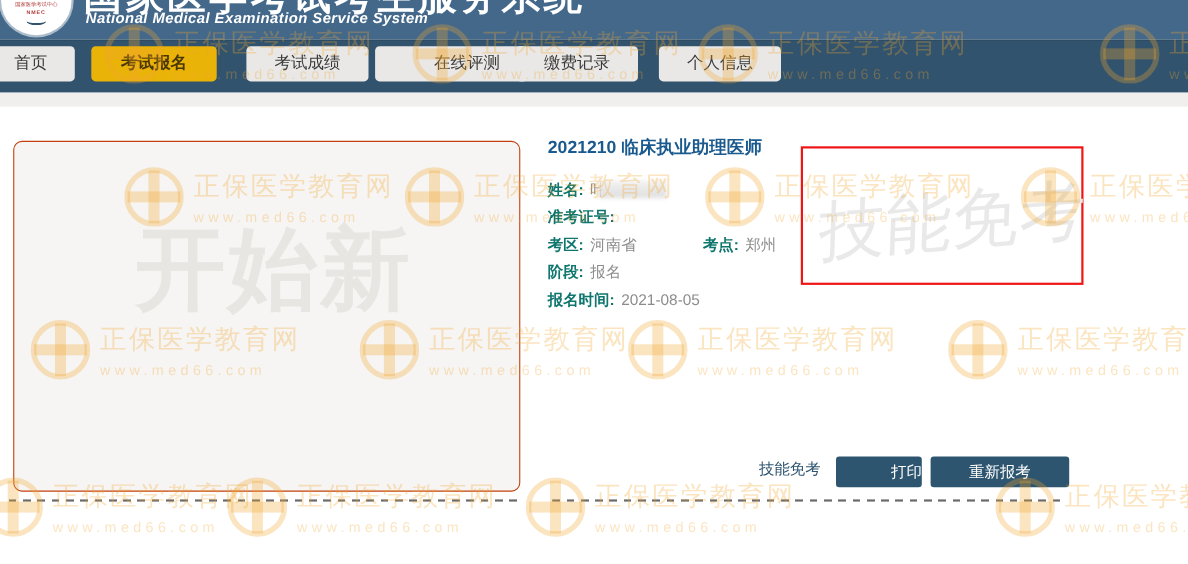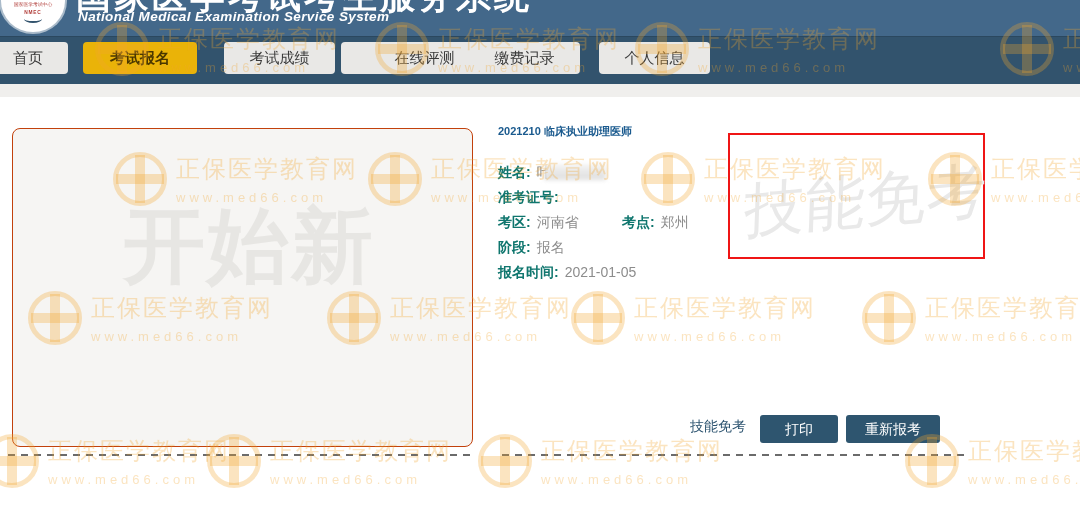--- a/index.html
+++ b/index.html
@@ -32,40 +32,40 @@
        background:#e9e8e6;color:#3a3a3a;font-size:15px;cursor:pointer;}
   .tab.active{background:#eab308;color:#4a3700;font-weight:bold;}
 
   
   .panel{position:absolute;left:12px;top:128px;width:461px;height:319px;background:#f6f5f3;
          border:1px solid #c2410c;border-radius:8px;box-sizing:border-box;}
   .panel-big{position:absolute;left:110px;top:72px;font-size:82px;line-height:90px;color:#e7e6e3;
              font-weight:bold;letter-spacing:2px;white-space:nowrap;}
 
   
-  .exam-title{position:absolute;left:498px;top:124px;font-size:11px;font-weight:bold;color:#1a5a8e;white-space:nowrap;}
+  .exam-title{position:absolute;left:498px;top:124px;font-size:16px;font-weight:bold;color:#1a5a8e;white-space:nowrap;}
   .info{position:absolute;left:498px;top:160px;font-size:14px;line-height:25px;color:#8c8c8c;}
   .info .row{position:relative;white-space:nowrap;}
   .lbl{font-weight:bold;color:#0f766e;margin-right:6px;}
-  .sub-pair{position:absolute;left:124px;top:0;}
+  .sub-pair{position:absolute;left:141px;top:0;}
   .blur-patch{display:inline-block;width:62px;height:16px;background:linear-gradient(#f4f4f4,#dedede);
               filter:blur(2px);vertical-align:-3px;margin-left:-7px;}
 
   
   .stamp-box{position:absolute;left:728px;top:133px;width:253px;height:122px;border:2px solid #ef1515;
              background:transparent;}
   .stamp-text{position:absolute;left:14px;top:26px;font-size:60px;color:#e9e9e9;letter-spacing:1px;
               white-space:nowrap;transform:rotate(-5deg) skewX(-7deg);transform-origin:center;}
 
   
   .download-link{position:absolute;left:690px;top:418px;font-size:14px;color:#2d5470;font-weight:500;cursor:pointer;}
   .btn{position:absolute;top:415px;height:28px;line-height:28px;background:#2e556f;color:#fff;
        font-size:14px;text-align:center;border:none;border-radius:3px;cursor:pointer;padding:0;}
-  .btn-print{left:760px;width:78px;}
-  .btn-reapply{left:846px;width:94px;}
+  .btn-print{left:760px;width:78px;text-align:right;}
+  .btn-reapply{left:846px;width:126px;}
 
   .dash{position:absolute;top:454px;height:2px;
         background:repeating-linear-gradient(90deg,#6b6b6b 0 7px,transparent 7px 13px);}
   .dash-left{left:8px;width:467px;}
   .dash-right{left:502px;width:463px;}
 
   
   .wm-layer{position:absolute;inset:0;z-index:30;pointer-events:none;}
   .wm{position:absolute;display:flex;align-items:center;color:rgba(242,166,48,.30);}
   .wm-logo{width:44px;height:44px;border:5px solid rgba(242,166,48,.30);border-radius:50%;position:relative;flex:none;}
@@ -118,21 +118,21 @@
     <div class="row">
       <span class="lbl">考区:</span><span>河南省</span>
       <span class="sub-pair">
         <span class="lbl">考点:</span><span>郑州</span>
       </span>
     </div>
     <div class="row">
       <span class="lbl">阶段:</span><span>报名</span>
     </div>
     <div class="row">
-      <span class="lbl">报名时间:</span><span>2021-01-05</span>
+      <span class="lbl">报名时间:</span><span>2021-08-05</span>
     </div>
   </div>
 
   <div class="stamp-box">
     <div class="stamp-text">技能免考</div>
   </div>
 
   <div class="download-link">技能免考</div>
   <button class="btn btn-print">打印</button>
   <button class="btn btn-reapply">重新报考</button>

